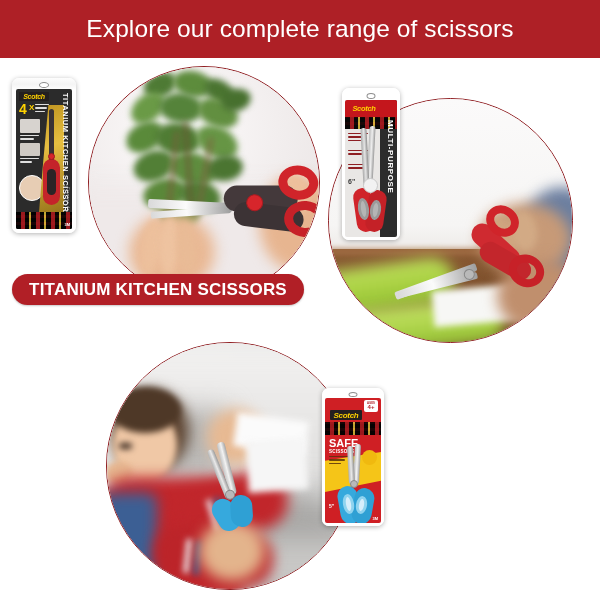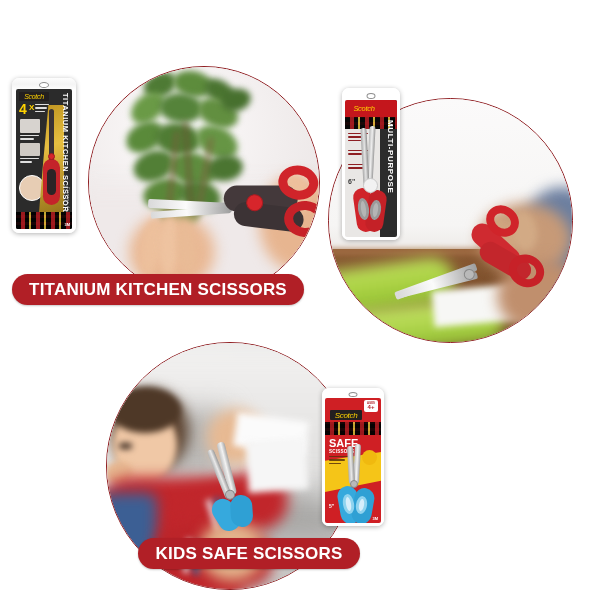--- a/index.html
+++ b/index.html
@@ -52,21 +52,21 @@
   
   .hanghole {
     position:absolute; left:50%; transform:translateX(-50%);
     border:1.4px solid #8d8d8d; border-radius:50%;
     background:#ffffff;
   }
 
   
   .scotch-logo {
     position:absolute; background:#231f20;
-    color:#ffd200; font-weight:normal; font-style:italic;
+    color:#ffd200; font-weight:bold; font-style:italic;
     display:flex; align-items:center; justify-content:center;
     letter-spacing:-.3px;
   }
   .tartan {
     position:absolute;
     background:
       repeating-linear-gradient(90deg,
         rgba(0,0,0,.85) 0 5px, rgba(160,25,30,.95) 5px 9px,
         rgba(0,0,0,.85) 9px 13px, rgba(230,200,60,.8) 13px 15px),
       repeating-linear-gradient(0deg,
@@ -97,20 +97,23 @@
   .blob { position:absolute; border-radius:50%; }
   .soft { filter:blur(3px); }
   .softer { filter:blur(7px); }
   .verysoft { filter:blur(13px); }
 </style>
 </head>
 <body>
 
 <div id="stage">
 
+  <div id="header-bar">
+    <div id="header-title">Explore our complete range of scissors</div>
+  </div>
 
   <div class="panel" style="left:0;top:58px;width:320px;height:250px;">
 
     <div class="photo-circle" style="left:88px;top:8px;width:232px;height:232px;">
       <div class="photo-inner" style="background:
            radial-gradient(circle at 40% 28%, #fdfbfb 0%, #f2eeee 45%, #e6e0e0 100%);">
 
         <div class="blob verysoft" style="left:-20px;top:120px;width:300px;height:160px;background:#efe9e9;border-radius:0;"></div>
 
         <div style="position:absolute;left:36px;top:4px;width:130px;height:158px;">
@@ -383,18 +386,15 @@
             <div style="position:absolute;left:14px;top:44px;width:20px;height:36px;background:#2fa0d4;border-radius:10px;transform:rotate(10deg);"></div>
             <div class="sc-ring" style="left:4px;top:50px;width:11px;height:20px;border:3px solid #8fd3ef;background:#d7eefb;transform:rotate(-10deg);"></div>
             <div class="sc-ring" style="left:17px;top:52px;width:11px;height:18px;border:3px solid #8fd3ef;background:#d7eefb;transform:rotate(10deg);"></div>
           </div>
           <div style="position:absolute;left:4px;bottom:14px;color:#ffffff;font-size:5px;font-weight:bold;">5"</div>
           <div style="position:absolute;right:3px;bottom:2px;color:#ffffff;font-size:4px;font-weight:bold;">3M</div>
         </div>
       </div>
     </div>
 
-    <div class="pill" style="left:38px;top:208px;width:222px;height:31px;">
-      <span>KIDS SAFE SCISSORS</span>
-    </div>
   </div>
 
 </div>
 
 </body></html>

